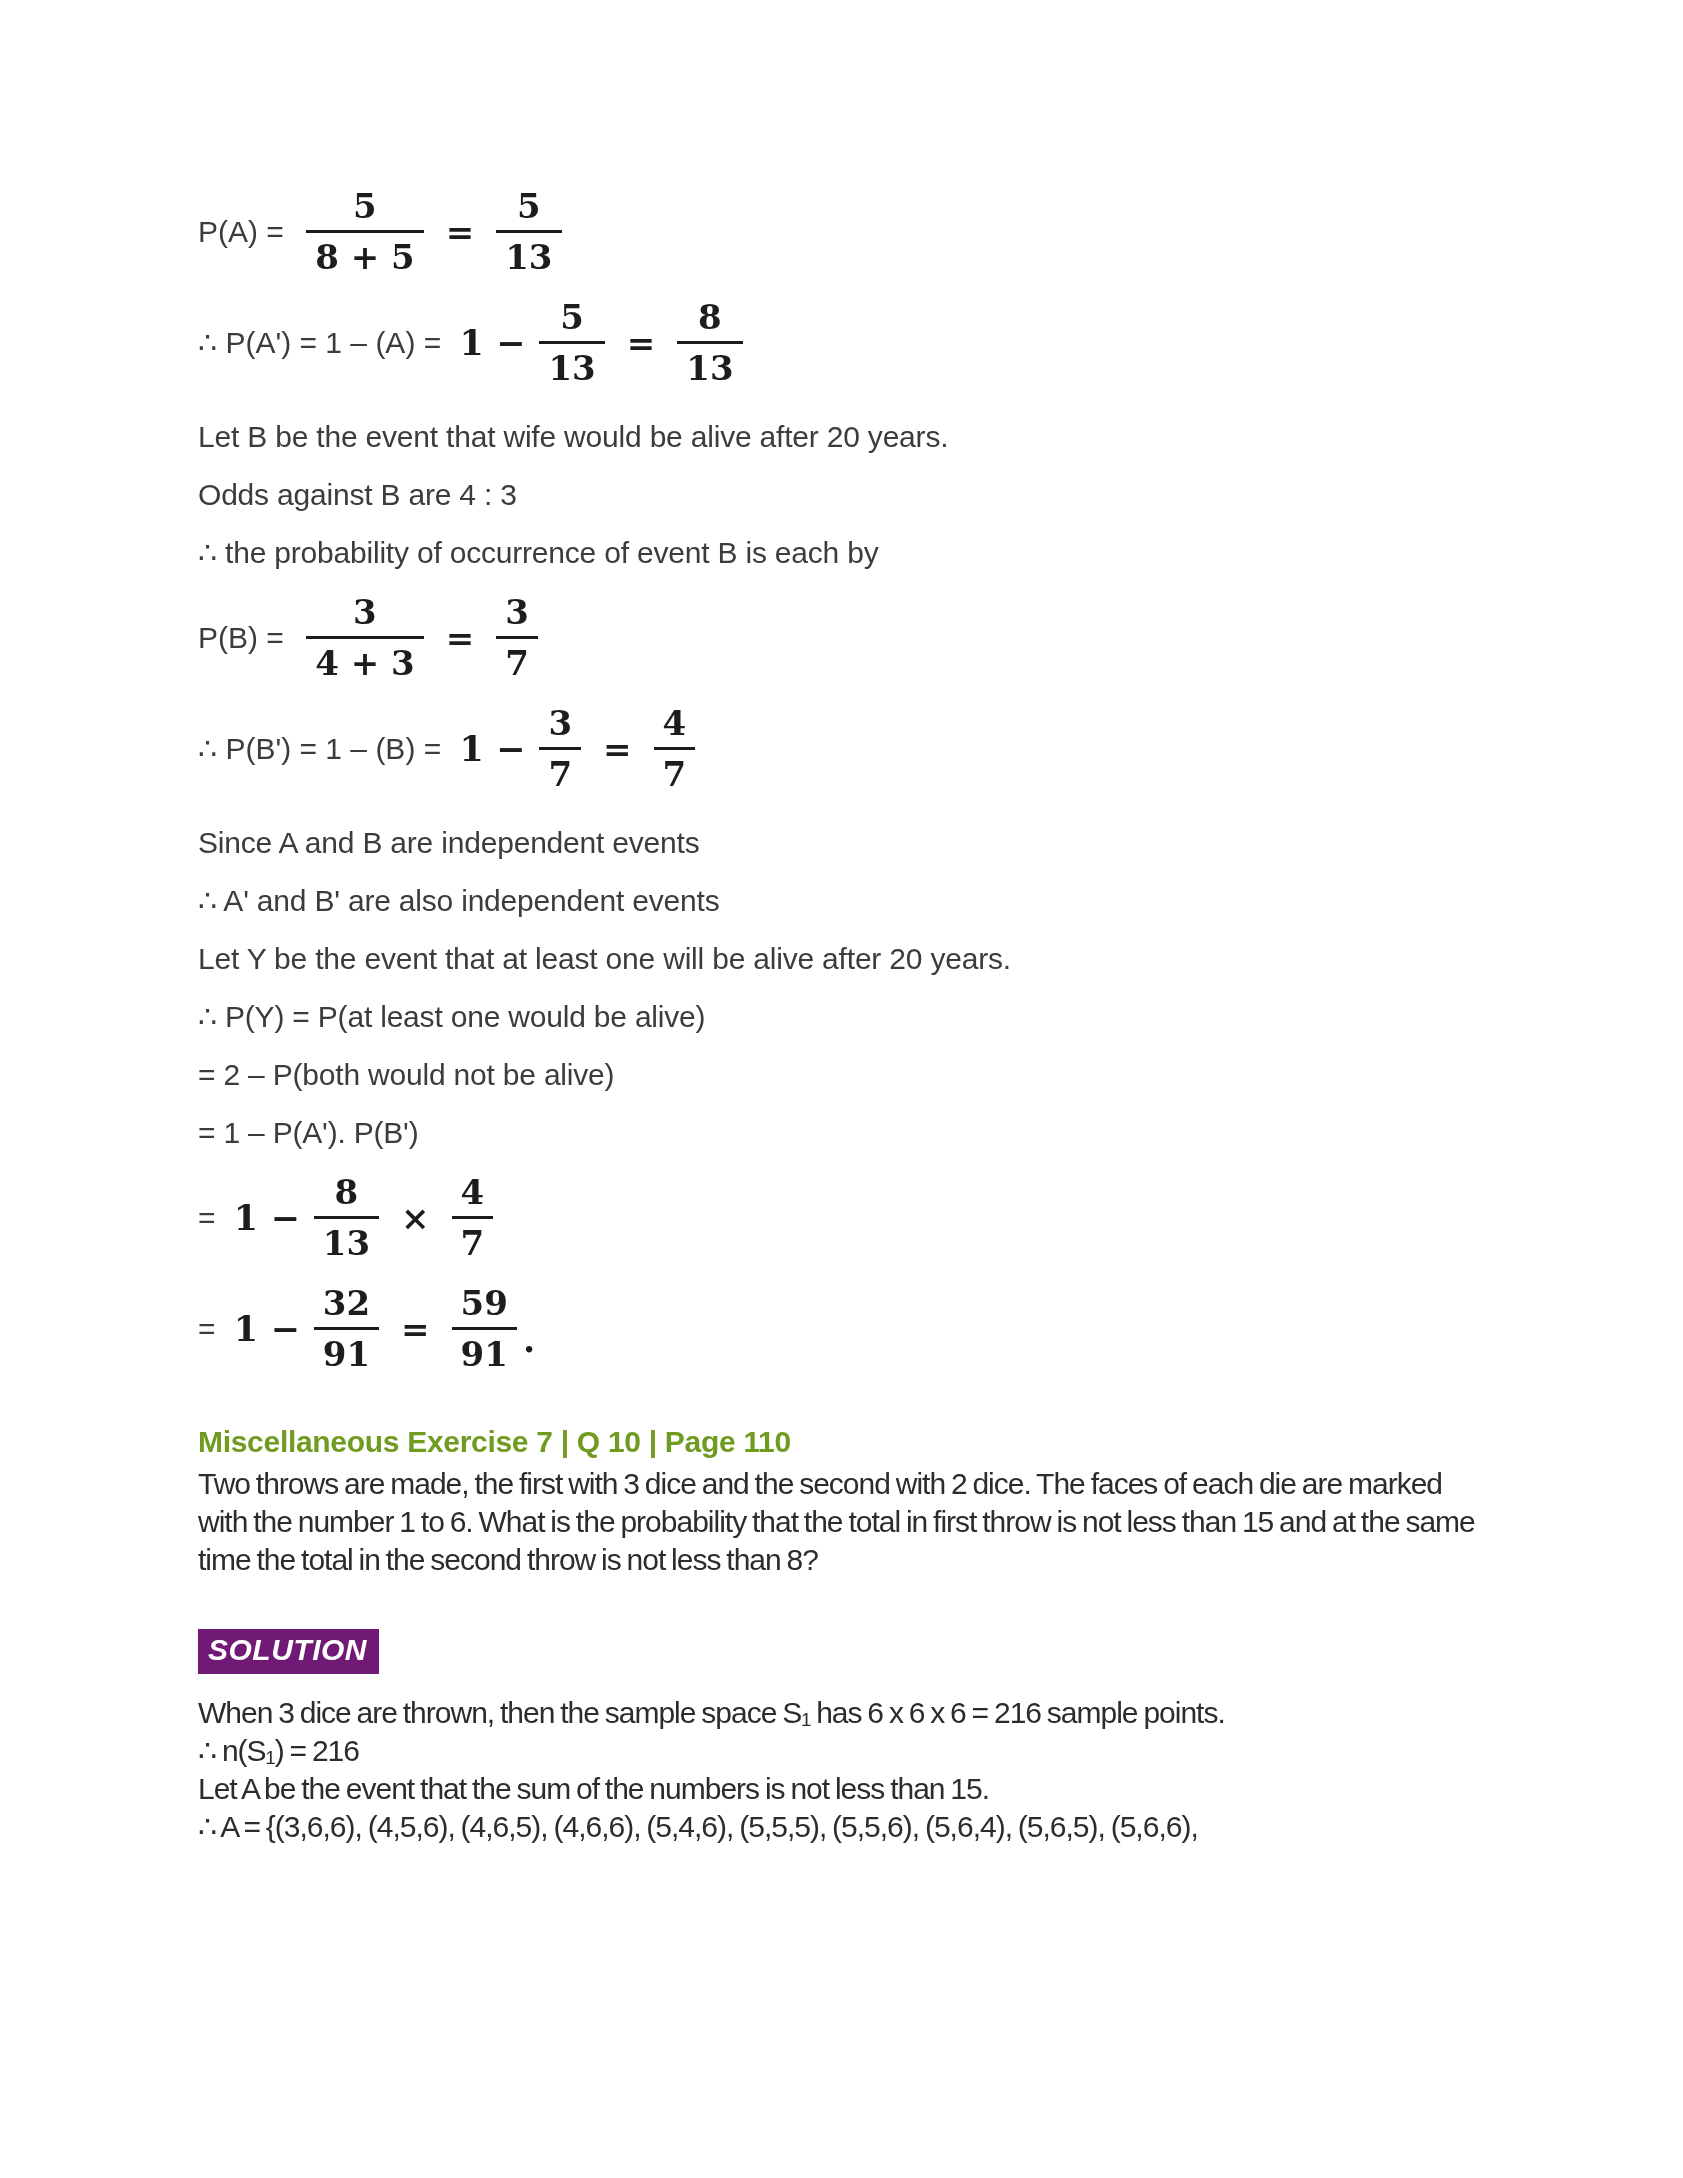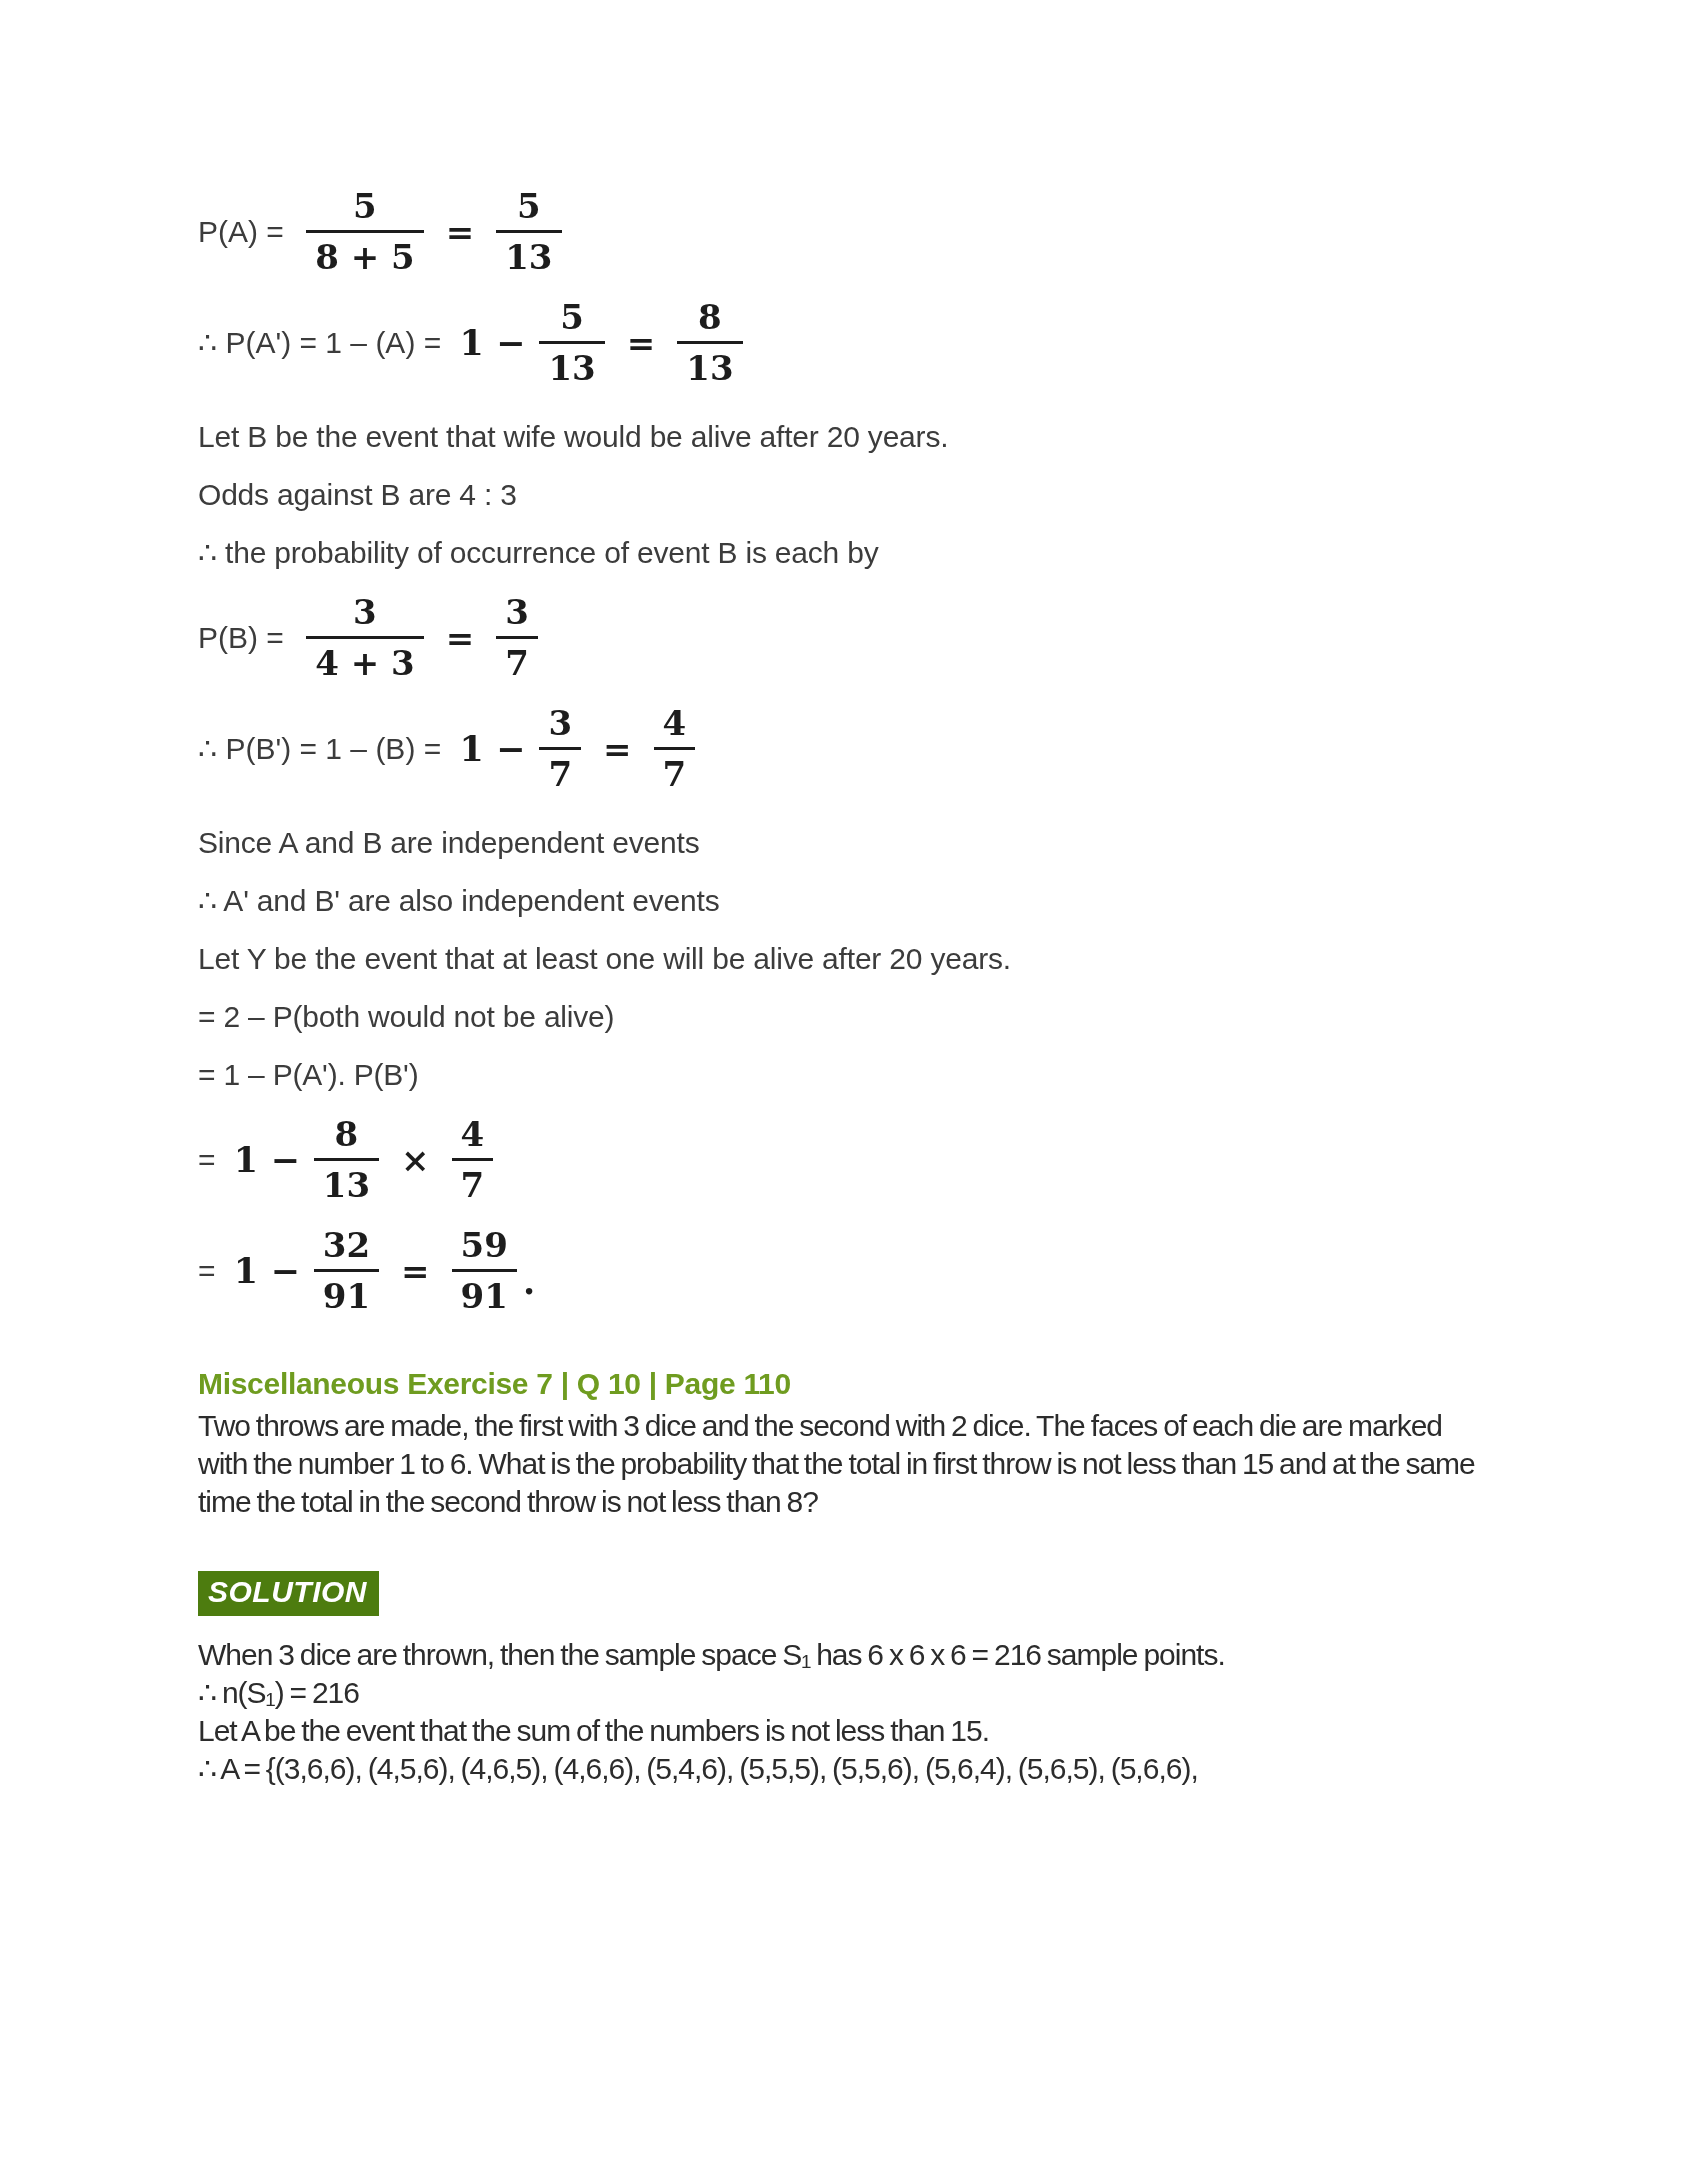--- a/index.html
+++ b/index.html
@@ -91,21 +91,21 @@
     font-size:30px;
     line-height:38px;
     color:#2c2c2c;
     letter-spacing:-1px;
     word-spacing:-1.5px;
   }
   
   .sol-badge{
     display:inline-block;
     margin-top:50px;
-    background:#4d7c0f;
+    background:#701a75;
     color:#ffffff;
     font-style:italic;
     font-weight:bold;
     font-size:30px;
     letter-spacing:0.5px;
     padding:4px 12px 7px 10px;
   }
   .sol-lines{
     margin-top:20px;
   }
@@ -174,20 +174,21 @@
           </span>
           <span class="op">=</span>
           <span class="frac">
             <span class="num">4</span>
             <span class="den">7</span>
           </span>
         </div>
         <div class="text-line">Since A and B are independent events</div>
         <div class="text-line">∴ A' and B' are also independent events</div>
         <div class="text-line">Let Y be the event that at least one will be alive after 20 years.</div>
+        <div class="text-line">∴ P(Y) = P(at least one would be alive)</div>
         <div class="text-line">= 2 – P(both would not be alive)</div>
         <div class="text-line">= 1 – P(A'). P(B')</div>
         <div class="eq-line">
           <span class="etext">= </span>
           <span class="mtext">1 −</span>
           <span class="frac">
             <span class="num">8</span>
             <span class="den">13</span>
           </span>
           <span class="op">×</span>

